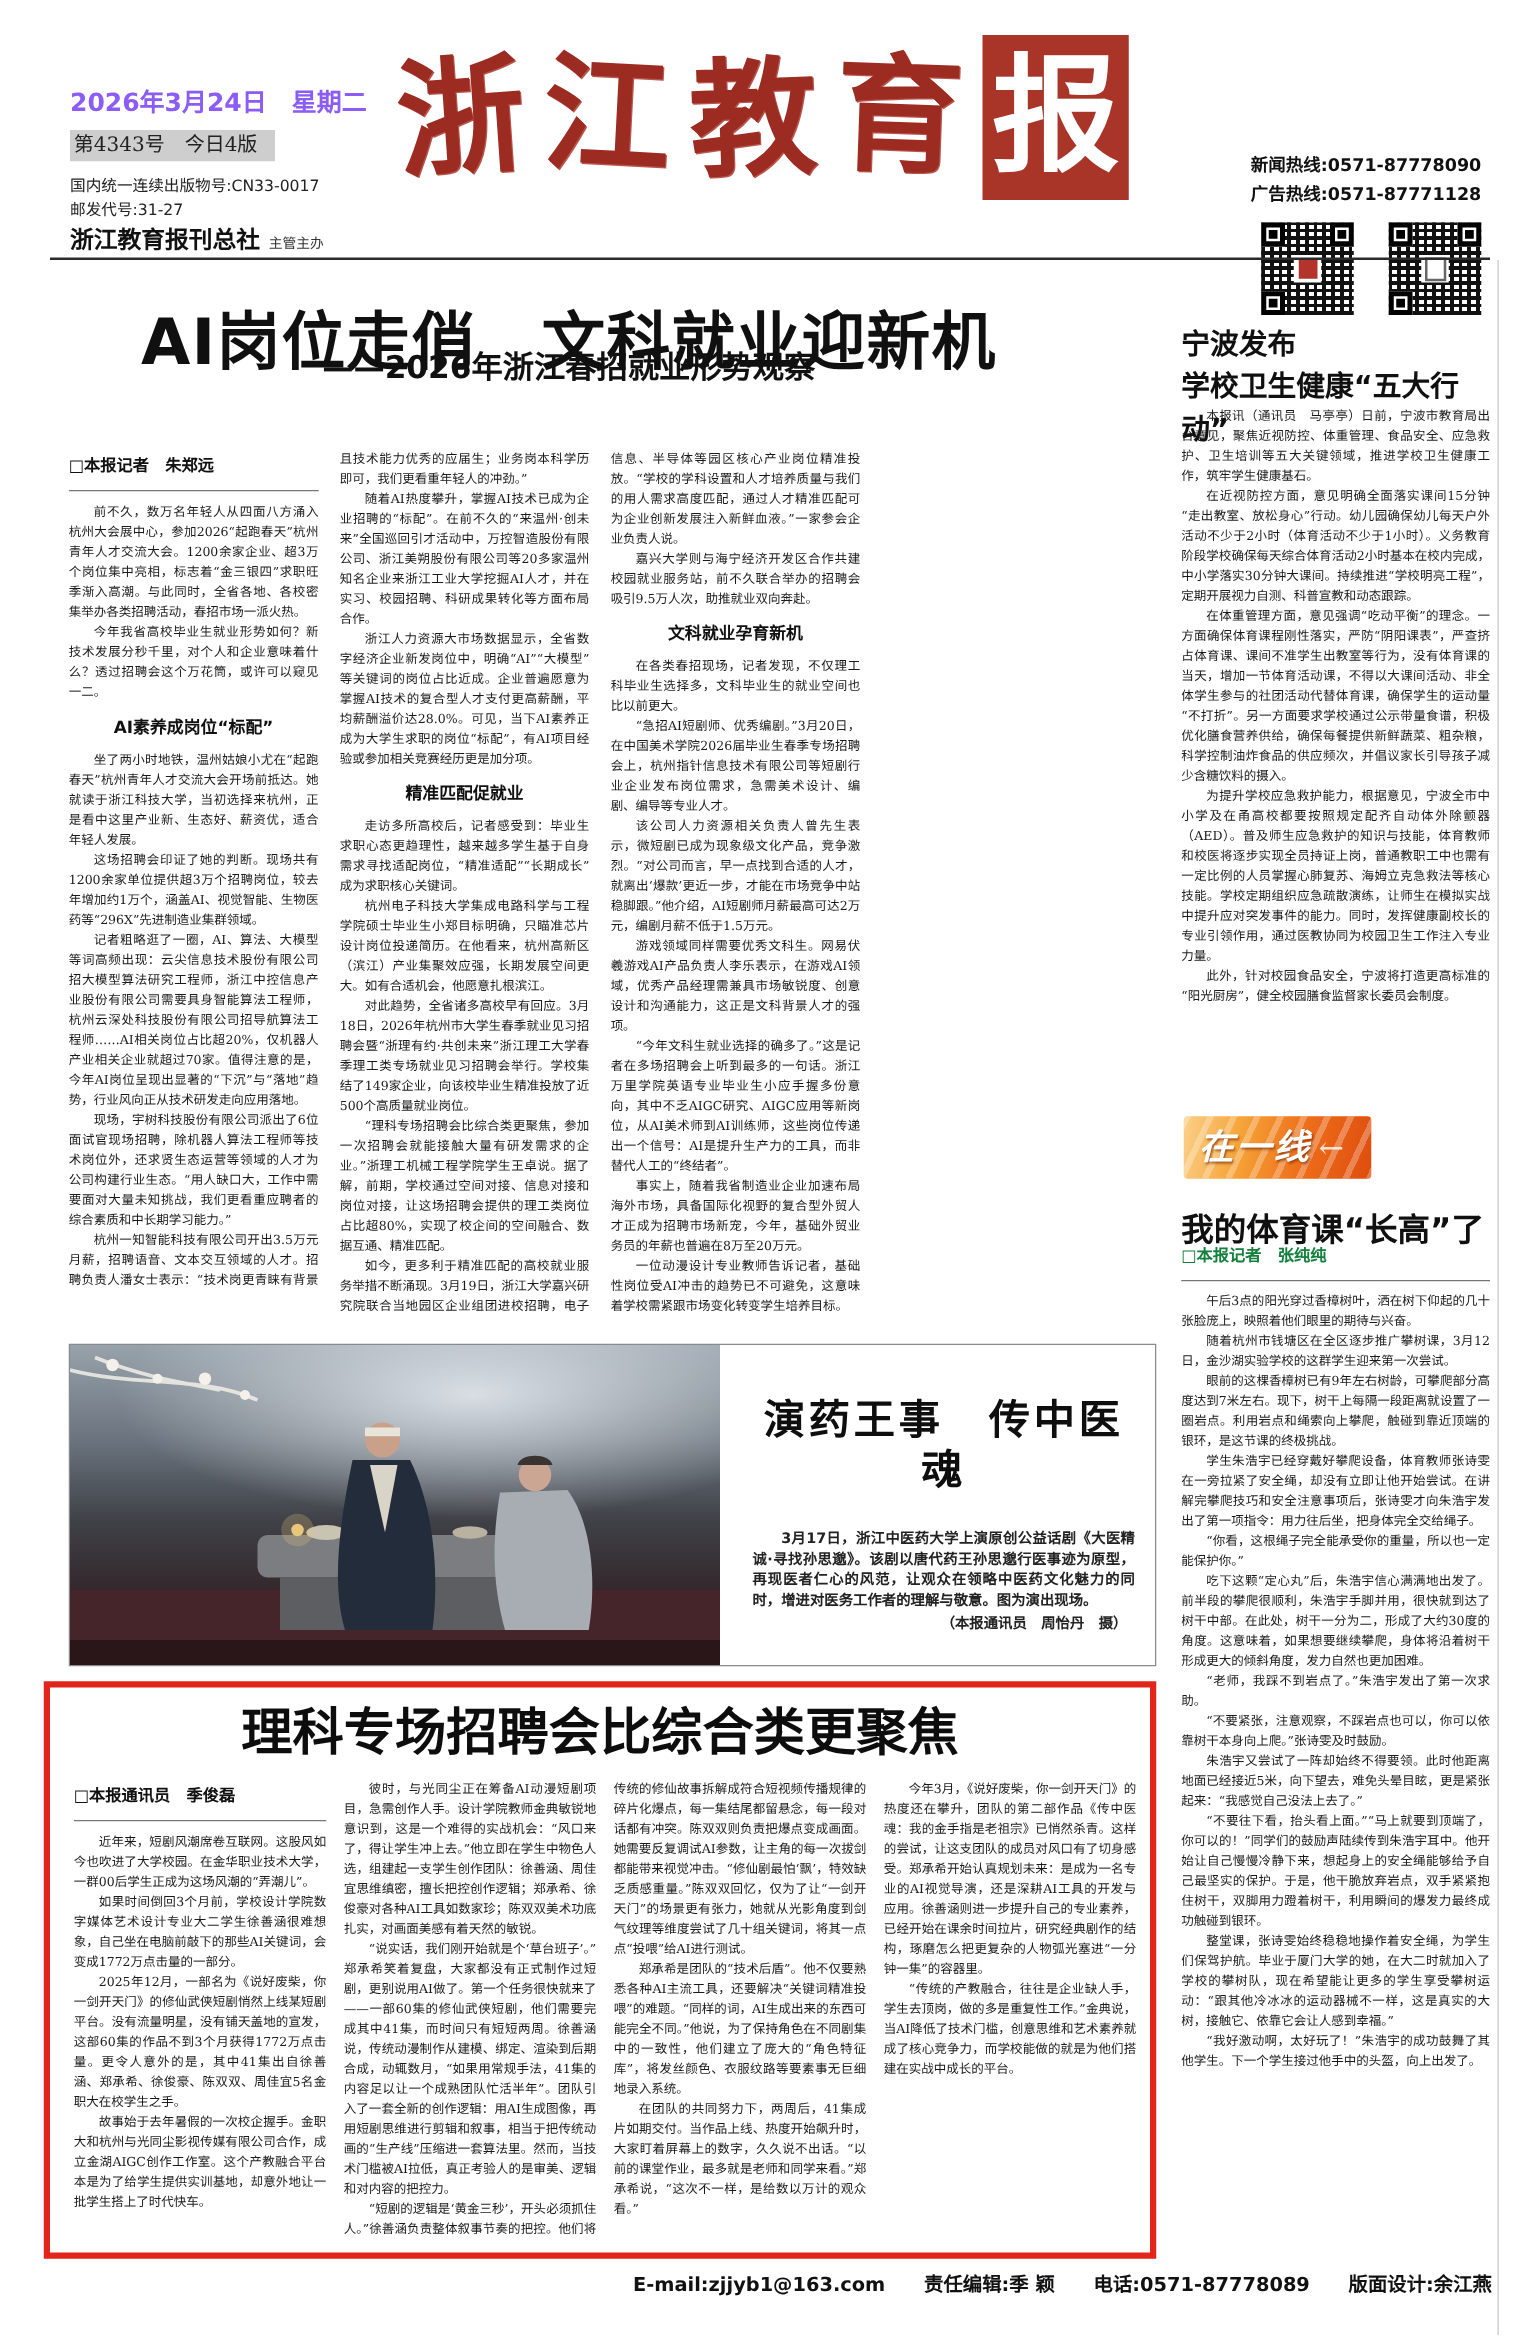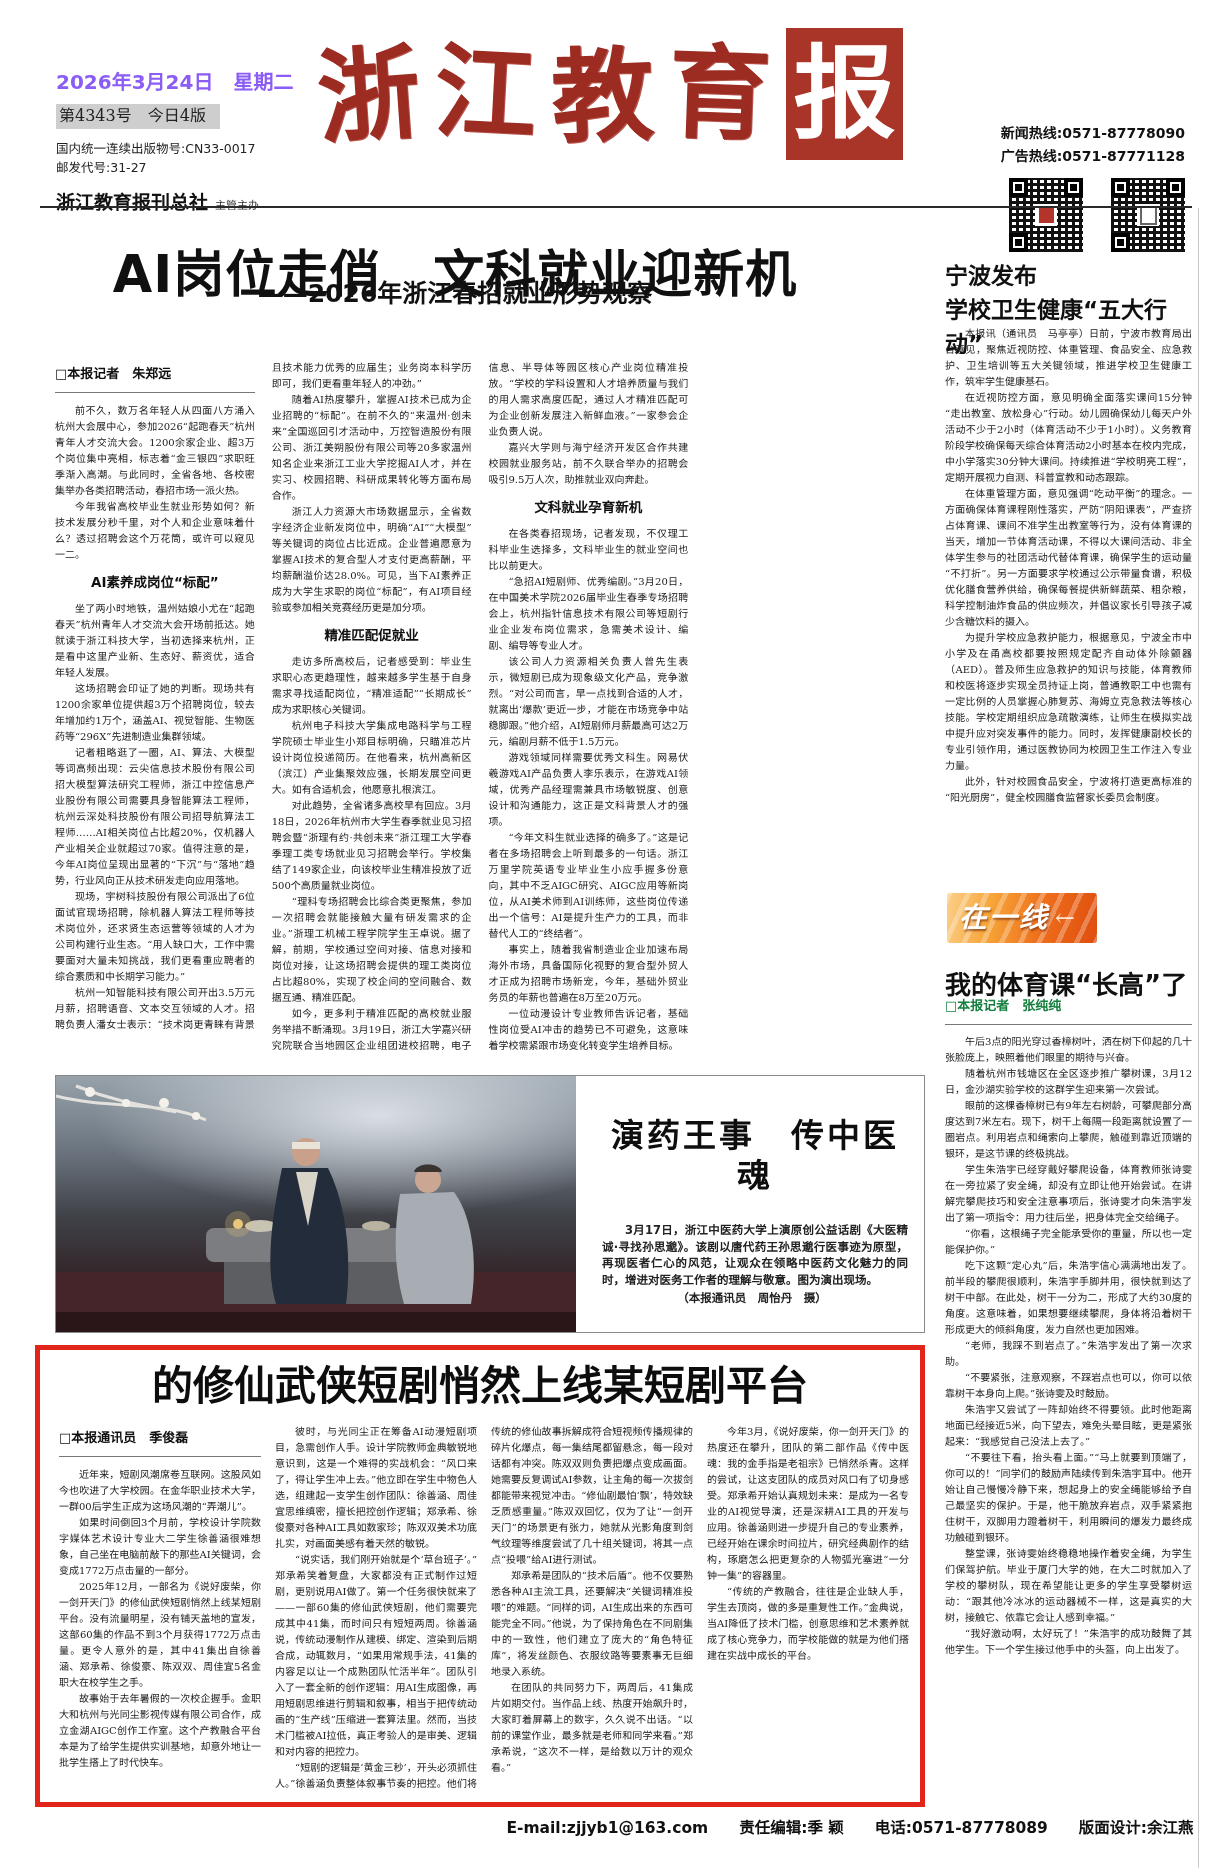--- a/index.html
+++ b/index.html
@@ -5,21 +5,21 @@
 <style>
   html,body{margin:0;padding:0;background:#fff;}
   .page{position:relative;width:1229px;height:1876px;background:#fff;overflow:hidden;
         font-family:"DejaVu Serif","Liberation Serif",serif;color:#1a1a1a;}
   
   .header-left{position:absolute;left:56px;top:70px;width:260px;}
   .date-line{font:bold 20px/1.25 "DejaVu Sans","Liberation Sans",sans-serif;color:#8b5cf6;}
   .issue-line{display:inline-block;margin-top:9px;background:#cecece;padding:2px 14px 2px 3px;
               font:16px/1.3 "DejaVu Serif",serif;color:#222;}
   .pub-lines{margin-top:10px;font:12.5px/1.55 "DejaVu Sans","Liberation Sans",sans-serif;color:#222;}
-  .publisher-line{margin-top:13px;display:flex;align-items:baseline;gap:7px;}
+  .publisher-line{margin-top:3px;display:flex;align-items:baseline;gap:7px;}
   .publisher{font:bold 19px/1.2 "DejaVu Sans","Liberation Sans",sans-serif;color:#111;}
   .pub-role{font:11px/1.2 "DejaVu Sans","Liberation Sans",sans-serif;color:#333;}
   .masthead{position:absolute;left:310px;top:28px;display:flex;align-items:flex-end;}
   .masthead .ch{width:117px;height:132px;font:bold 102px/130px "DejaVu Serif","Liberation Serif",serif;
                 color:#9c2b22;text-align:center;text-shadow:1px 1px 0 #b8564d;}
   .masthead .ch:nth-child(1){transform:rotate(-4deg) translateY(2px);}
   .masthead .ch:nth-child(2){transform:rotate(3deg);}
   .masthead .ch:nth-child(3){transform:rotate(-2deg) translateY(3px);}
   .masthead .ch:nth-child(4){transform:rotate(2deg);}
   .masthead .on-red{background:#a93428;color:#fff;margin-left:8px;text-shadow:none;transform:none;}
@@ -71,21 +71,21 @@
   .frontline-body{position:absolute;left:945px;top:1034px;width:247px;height:766px;overflow:hidden;}
   
   .photo-box{position:absolute;left:55px;top:1075px;width:870px;height:258px;
              border:1px solid #8a8a8a;box-sizing:border-box;}
   .photo{position:absolute;left:0;top:0;width:520px;height:256px;display:block;}
   .photo-caption{position:absolute;left:520px;top:0;right:0;bottom:0;padding:40px 16px 8px 26px;}
   .caption-title{text-align:center;font:bold 33px/1.2 "DejaVu Sans","Liberation Sans",sans-serif;
                  color:#0e0e0e;letter-spacing:3px;}
   .caption-text{margin:27px 0 0;font:bold 11.5px/16.5px "DejaVu Sans","Liberation Sans",sans-serif;
                 color:#222;text-align:justify;text-indent:2em;}
-  .caption-credit{margin:2px 6px 0 0;text-align:center;
+  .caption-credit{margin:2px 6px 0 0;text-align:right;
                   font:bold 11.5px/16px "DejaVu Sans","Liberation Sans",sans-serif;color:#222;}
   
   .red-box{position:absolute;left:35px;top:1345px;width:890px;height:462px;
            border:5px solid #e1251b;box-sizing:border-box;background:#fff;}
   .drama-headline{text-align:center;margin-top:13px;
                   font:bold 41px/1.15 "DejaVu Sans","Liberation Sans",sans-serif;color:#0d0d0d;}
   .drama-body{position:absolute;left:19px;top:74px;width:850px;height:370px;
               column-count:4;column-gap:14px;column-fill:auto;overflow:hidden;}
   
   .footer{position:absolute;left:500px;top:1818px;width:700px;text-align:center;
@@ -255,21 +255,21 @@
       <p class="para">吃下这颗“定心丸”后，朱浩宇信心满满地出发了。前半段的攀爬很顺利，朱浩宇手脚并用，很快就到达了树干中部。在此处，树干一分为二，形成了大约30度的角度。这意味着，如果想要继续攀爬，身体将沿着树干形成更大的倾斜角度，发力自然也更加困难。</p>
       <p class="para">“老师，我踩不到岩点了。”朱浩宇发出了第一次求助。</p>
       <p class="para">“不要紧张，注意观察，不踩岩点也可以，你可以依靠树干本身向上爬。”张诗雯及时鼓励。</p>
       <p class="para">朱浩宇又尝试了一阵却始终不得要领。此时他距离地面已经接近5米，向下望去，难免头晕目眩，更是紧张起来：“我感觉自己没法上去了。”</p>
       <p class="para">“不要往下看，抬头看上面。”“马上就要到顶端了，你可以的！”同学们的鼓励声陆续传到朱浩宇耳中。他开始让自己慢慢冷静下来，想起身上的安全绳能够给予自己最坚实的保护。于是，他干脆放弃岩点，双手紧紧抱住树干，双脚用力蹬着树干，利用瞬间的爆发力最终成功触碰到银环。</p>
       <p class="para">整堂课，张诗雯始终稳稳地操作着安全绳，为学生们保驾护航。毕业于厦门大学的她，在大二时就加入了学校的攀树队，现在希望能让更多的学生享受攀树运动：“跟其他冷冰冰的运动器械不一样，这是真实的大树，接触它、依靠它会让人感到幸福。”</p>
       <p class="para">“我好激动啊，太好玩了！”朱浩宇的成功鼓舞了其他学生。下一个学生接过他手中的头盔，向上出发了。</p>
     </div>
 
   <div class="red-box">
-    <h2 class="drama-headline">的修仙武侠短剧悄然上线某短剧平台</h2>
+    <h2 class="drama-headline">理科专场招聘会比综合类更聚焦</h2>
     <section class="drama-body">
       <div class="byline">□本报通讯员　季俊磊</div>
       <div>
           <p class="para">近年来，短剧风潮席卷互联网。这股风如今也吹进了大学校园。在金华职业技术大学，一群00后学生正成为这场风潮的“弄潮儿”。</p>
           <p class="para">如果时间倒回3个月前，学校设计学院数字媒体艺术设计专业大二学生徐善涵很难想象，自己坐在电脑前敲下的那些AI关键词，会变成1772万点击量的一部分。</p>
           <p class="para">2025年12月，一部名为《说好废柴，你一剑开天门》的修仙武侠短剧悄然上线某短剧平台。没有流量明星，没有铺天盖地的宣发，这部60集的作品不到3个月获得1772万点击量。更令人意外的是，其中41集出自徐善涵、郑承希、徐俊豪、陈双双、周佳宜5名金职大在校学生之手。</p>
           <p class="para">故事始于去年暑假的一次校企握手。金职大和杭州与光同尘影视传媒有限公司合作，成立金湖AIGC创作工作室。这个产教融合平台本是为了给学生提供实训基地，却意外地让一批学生搭上了时代快车。</p>
           <p class="para">彼时，与光同尘正在筹备AI动漫短剧项目，急需创作人手。设计学院教师金典敏锐地意识到，这是一个难得的实战机会：“风口来了，得让学生冲上去。”他立即在学生中物色人选，组建起一支学生创作团队：徐善涵、周佳宜思维缜密，擅长把控创作逻辑；郑承希、徐俊豪对各种AI工具如数家珍；陈双双美术功底扎实，对画面美感有着天然的敏锐。</p>
           <p class="para">“说实话，我们刚开始就是个‘草台班子’。”郑承希笑着复盘，大家都没有正式制作过短剧，更别说用AI做了。第一个任务很快就来了——一部60集的修仙武侠短剧，他们需要完成其中41集，而时间只有短短两周。徐善涵说，传统动漫制作从建模、绑定、渲染到后期合成，动辄数月，“如果用常规手法，41集的内容足以让一个成熟团队忙活半年”。团队引入了一套全新的创作逻辑：用AI生成图像，再用短剧思维进行剪辑和叙事，相当于把传统动画的“生产线”压缩进一套算法里。然而，当技术门槛被AI拉低，真正考验人的是审美、逻辑和对内容的把控力。</p>
           <p class="para">“短剧的逻辑是‘黄金三秒’，开头必须抓住人。”徐善涵负责整体叙事节奏的把控。他们将传统的修仙故事拆解成符合短视频传播规律的碎片化爆点，每一集结尾都留悬念，每一段对话都有冲突。陈双双则负责把爆点变成画面。她需要反复调试AI参数，让主角的每一次拔剑都能带来视觉冲击。“修仙剧最怕‘飘’，特效缺乏质感重量。”陈双双回忆，仅为了让“一剑开天门”的场景更有张力，她就从光影角度到剑气纹理等维度尝试了几十组关键词，将其一点点“投喂”给AI进行测试。</p>

